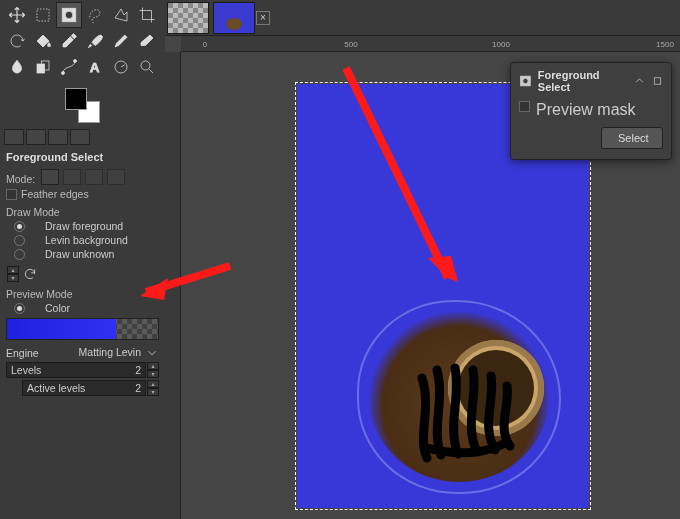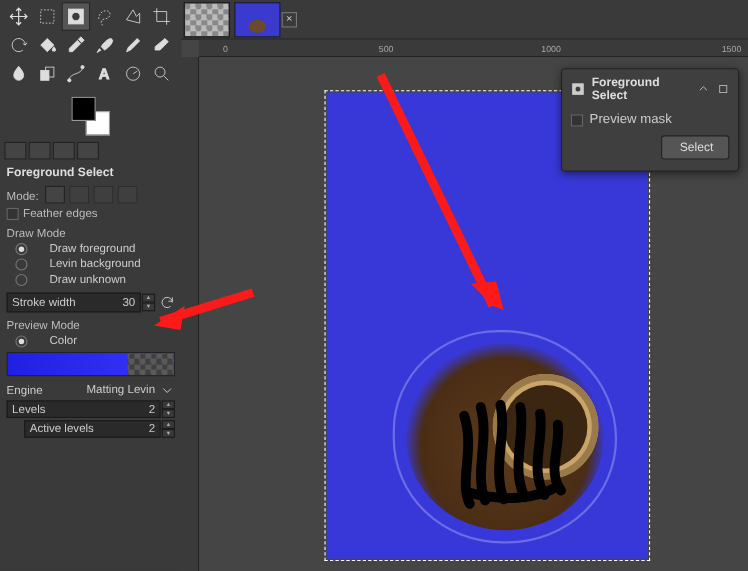--- a/index.html
+++ b/index.html
@@ -79,21 +79,21 @@
 
 
 .arrow { position: absolute; pointer-events: none; }
 .arrow line { stroke: #ff1a1a; stroke-width: 8; }
 .arrow polygon { fill: #ff1a1a; }
 
 
 .dialog { position: absolute; right: 8px; top: 62px; width: 162px; background: #3f3f3f; border: 1px solid #222; border-radius: 4px; box-shadow: 0 2px 8px rgba(0,0,0,.5); padding: 6px 8px 10px; }
 .dlg-title { display: flex; align-items: center; gap: 6px; font-size: 11px; font-weight: bold; color: #ddd; }
 .dlg-title .close { margin-left: auto; width: 12px; height: 12px; }
-.dlg-row { display: flex; align-items: flex-end; gap: 6px; margin: 8px 0; font-size: 12px; }
+.dlg-row { display: flex; align-items: flex-start; gap: 6px; margin: 8px 0; font-size: 16px; }
 .dlg-btn { margin-left: auto; background: #555; border: 1px solid #222; color: #ddd; padding: 4px 16px; border-radius: 3px; font-size: 11px; text-align: center; width: 62px; }
 
 svg.ico { width: 14px; height: 14px; stroke: #ccc; fill: none; stroke-width: 1.5; }
 </style>
 </head>
 <body>
 
 <div class="toolbox">
   <div class="tools-grid">
     <div class="tool">
@@ -234,24 +234,20 @@
     <div class="radio-row">
       <span class="radio"></span>
       <span>Levin background</span>
     </div>
     <div class="radio-row">
       <span class="radio"></span>
       <span>Draw unknown</span>
     </div>
 
     <div class="stroke-row">
-      <div class="stroke-field">
-        <span>Stroke width</span>
-        <span>30</span>
-      </div>
       <div class="spinner">
           <div>▴</div>
           <div>▾</div>
         </div>
       <svg class="reset-icon ico" viewBox="0 0 24 24">
           <path d="M20 12a8 8 0 10-3 6.2M20 4v6h-6"></path>
         </svg>
     </div>
 
     <div class="section-label">Preview Mode</div>

